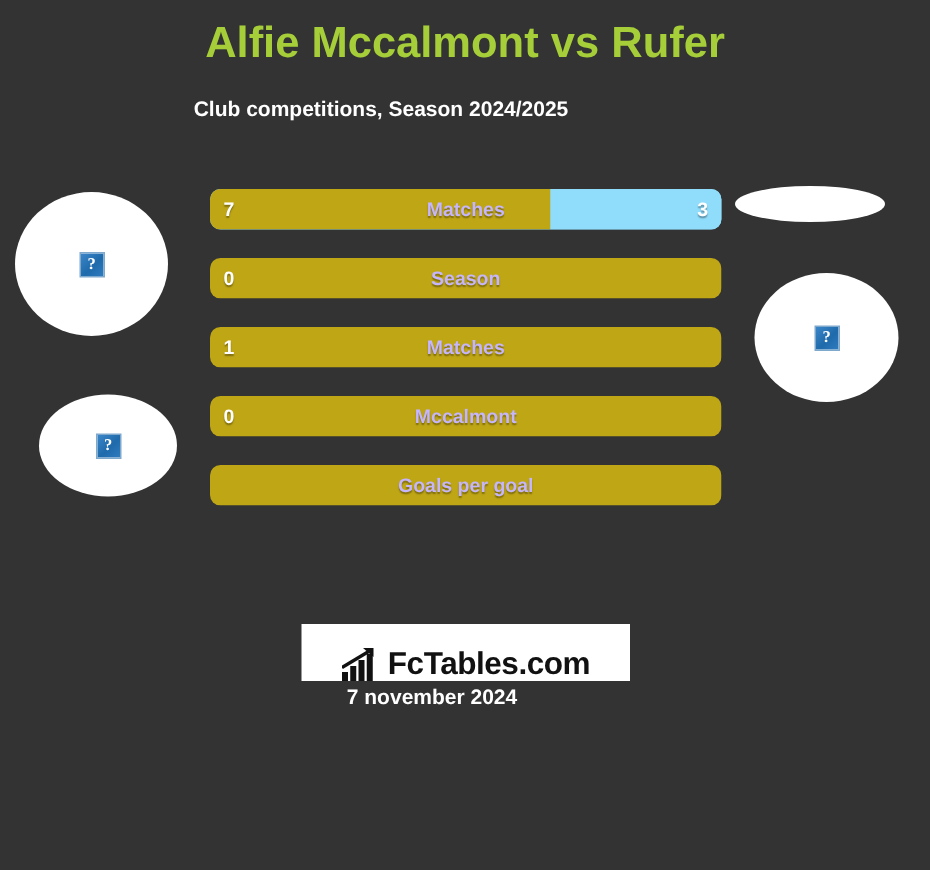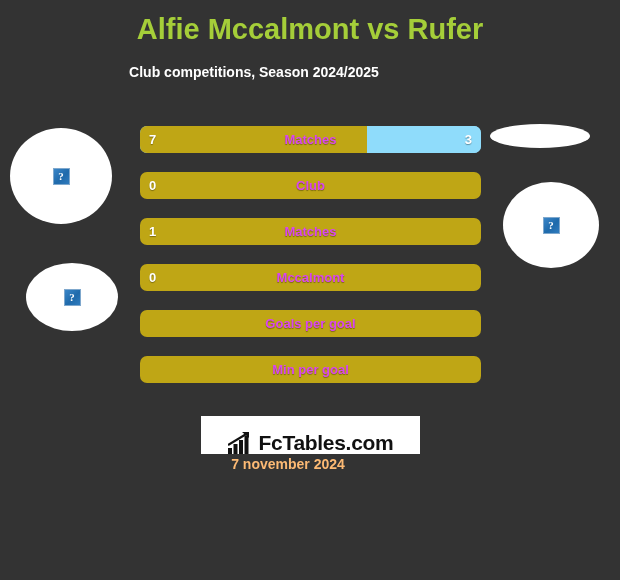--- a/index.html
+++ b/index.html
@@ -100,21 +100,21 @@
     flex: 1 1 auto;
   }
   .bar-label {
     position: absolute;
     left: 0;
     right: 0;
     top: 0;
     height: 16px;
     line-height: 27px;
     text-align: center;
-    color: #d946ef;
+    color: #c4b5fd;
     font-size: 13px;
     font-weight: bold;
     text-shadow: 0 1px 1px rgba(0,0,0,.35);
     pointer-events: none;
   }
   .bar-val-home {
     position: absolute;
     left: 9px;
     top: 0;
     height: 27px;
@@ -161,21 +161,21 @@
     font-weight: bold;
     letter-spacing: -0.3px;
     line-height: 22px;
   }
   #date {
     position: absolute;
     left: 0;
     top: 456px;
     width: 576px;
     text-align: center;
-    color: #fdba74;
+    color: #ffffff;
     font-size: 14px;
     font-weight: bold;
   }
 </style>
 </head>
 <body>
 
 <div id="title">Alfie Mccalmont vs Rufer</div>
 <div id="subtitle">Club competitions, Season 2024/2025</div>
 
@@ -199,21 +199,21 @@
       <div class="bar-val-home">7</div>
       <div class="bar-val-away">3</div>
       <div class="bar-label">Matches</div>
     </div>
     <div class="bar-row">
       <div class="bar-track">
         <div class="bar-home" style="width: 100%; background: rgb(191, 166, 21);"></div>
         <div class="bar-away" style="background: rgb(143, 220, 251);"></div>
       </div>
       <div class="bar-val-home">0</div>
-      <div class="bar-label">Club</div>
+      <div class="bar-label">Season</div>
     </div>
     <div class="bar-row">
       <div class="bar-track">
         <div class="bar-home" style="width: 100%; background: rgb(191, 166, 21);"></div>
         <div class="bar-away" style="background: rgb(143, 220, 251);"></div>
       </div>
       <div class="bar-val-home">1</div>
       <div class="bar-label">Matches</div>
     </div>
     <div class="bar-row">
@@ -223,27 +223,20 @@
       </div>
       <div class="bar-val-home">0</div>
       <div class="bar-label">Mccalmont</div>
     </div>
     <div class="bar-row">
       <div class="bar-track">
         <div class="bar-home" style="width: 100%; background: rgb(191, 166, 21);"></div>
         <div class="bar-away" style="background: rgb(143, 220, 251);"></div>
       </div>
       <div class="bar-label">Goals per goal</div>
-    </div>
-    <div class="bar-row">
-      <div class="bar-track">
-        <div class="bar-home" style="width: 100%; background: rgb(191, 166, 21);"></div>
-        <div class="bar-away" style="background: rgb(143, 220, 251);"></div>
-      </div>
-      <div class="bar-label">Min per goal</div>
     </div>
   </div>
 
 <div id="logo-box">
   <div id="logo-inner">
     <svg width="26" height="22" viewBox="0 0 26 22">
       <rect x="0" y="16" width="4" height="6" fill="#111111"></rect>
       <rect x="5.5" y="12" width="4" height="10" fill="#111111"></rect>
       <rect x="11" y="8" width="4" height="14" fill="#111111"></rect>
       <rect x="16.5" y="4" width="4" height="18" fill="#111111"></rect>

